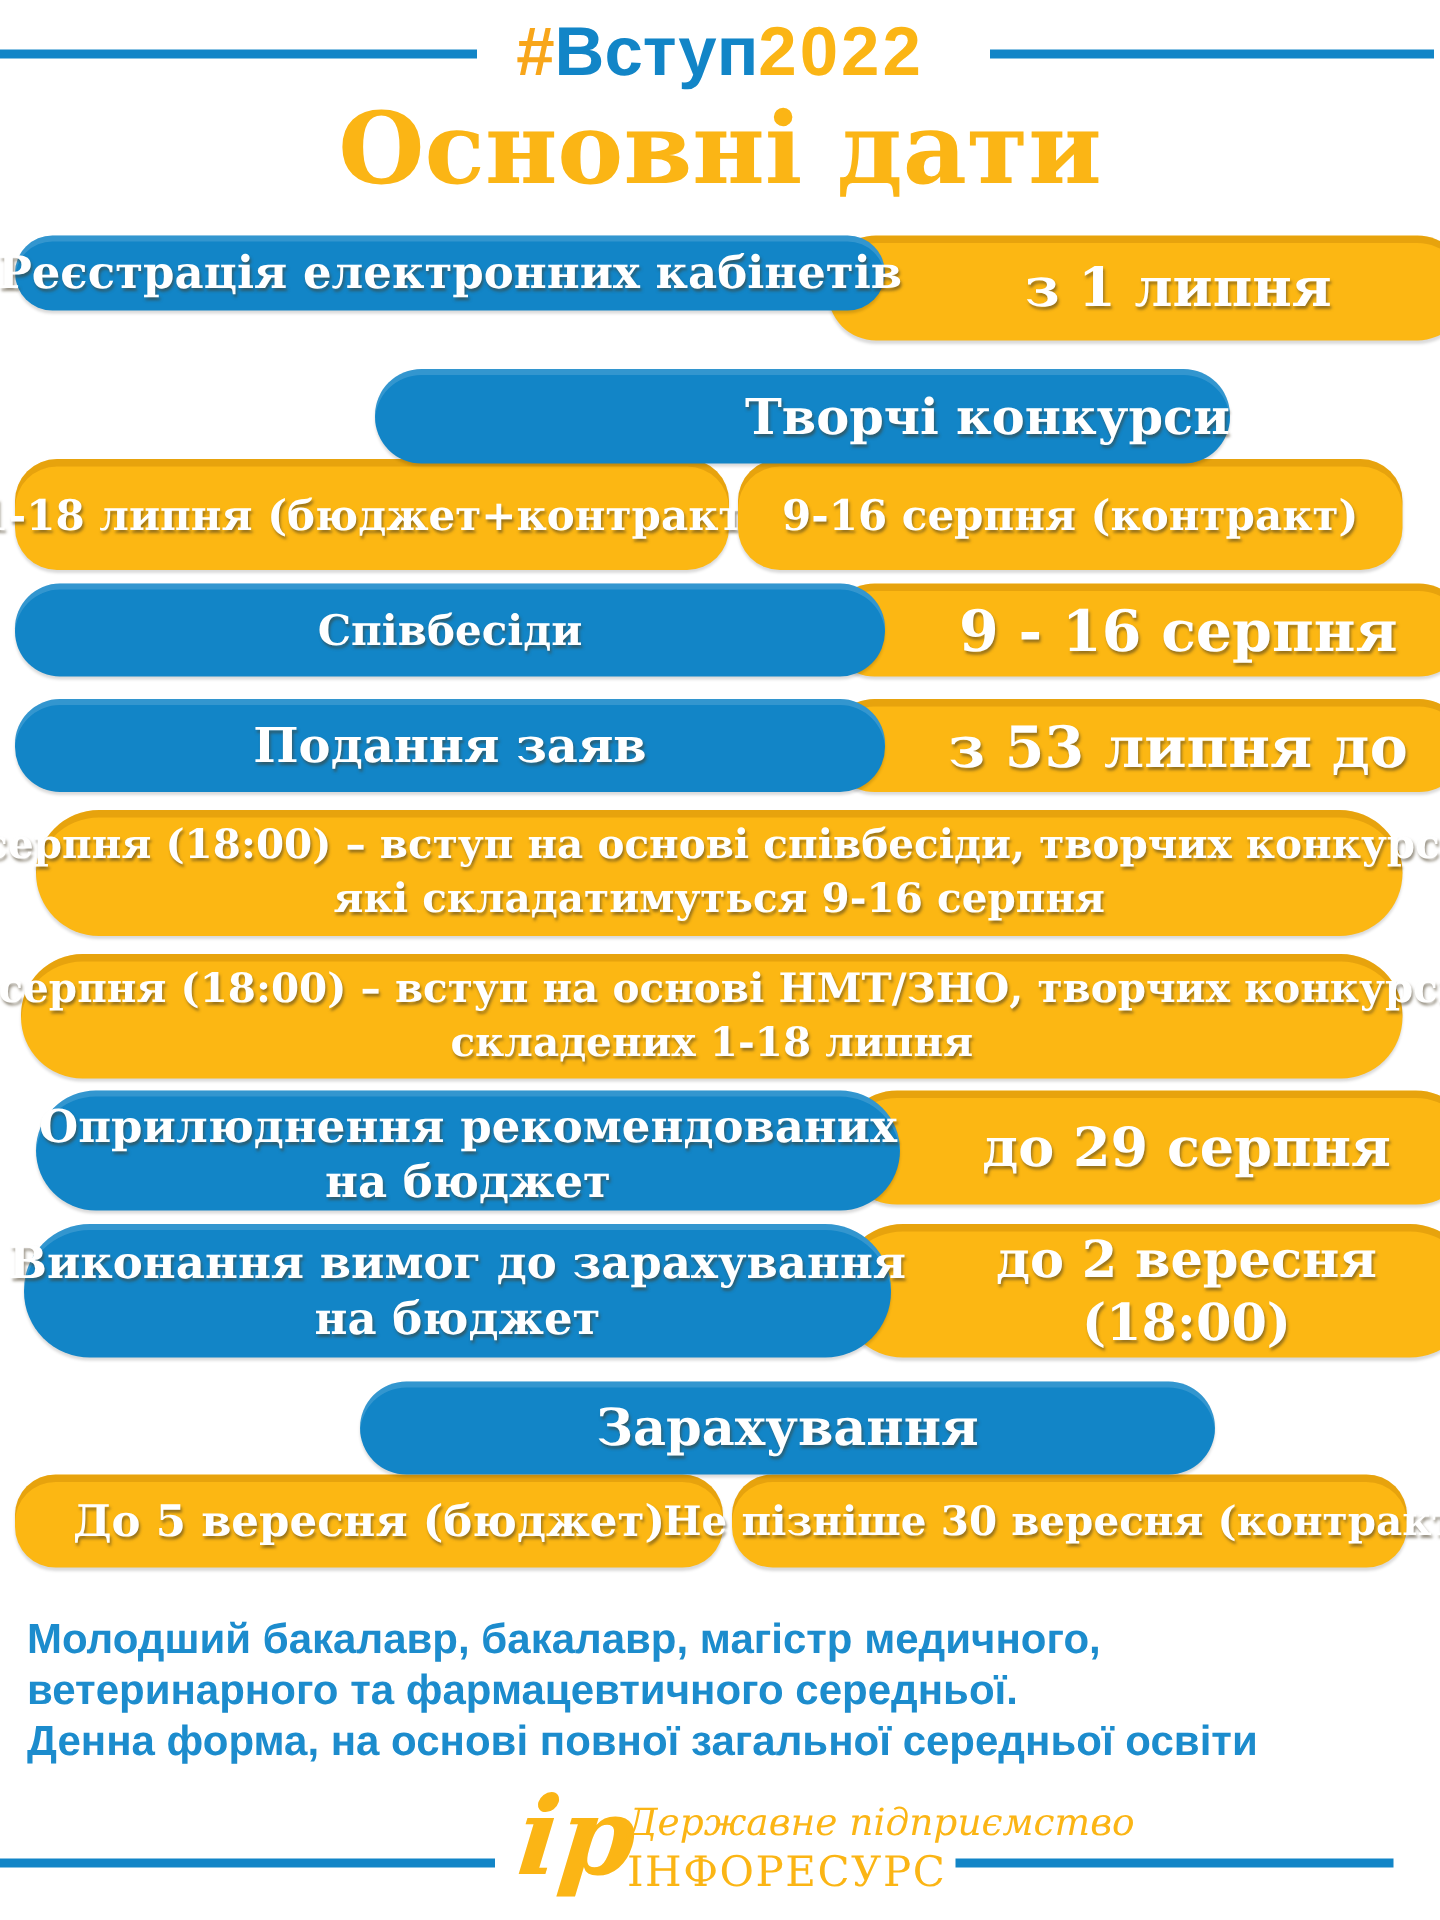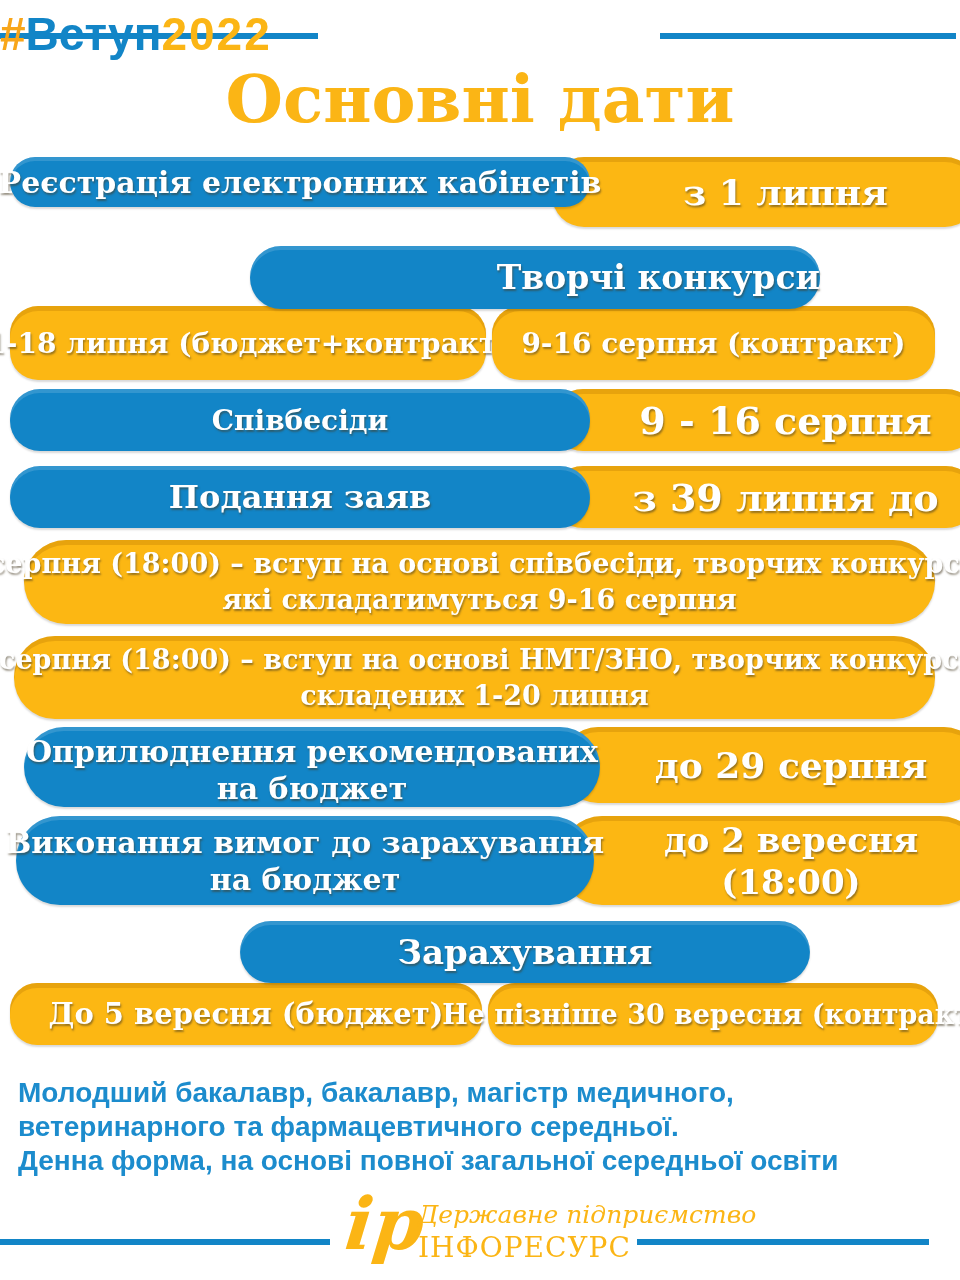--- a/index.html
+++ b/index.html
@@ -10,21 +10,21 @@
   }
   html,body{margin:0;padding:0;background:#fff;}
   .canvas{
     position:relative;width:960px;height:1280px;background:#fff;overflow:hidden;
     font-family:"DejaVu Serif",serif;
   }
   .hline{position:absolute;height:6px;background:var(--blue);}
   .hl-left{left:0;top:33px;width:318px;}
   .hl-right{left:660px;top:33px;width:296px;}
   .hashtag{
-    position:absolute;left:0;right:0;top:6px;text-align:left;
+    position:absolute;left:0;right:0;top:6px;text-align:center;
     font-family:"Liberation Sans",sans-serif;font-weight:bold;font-size:46px;line-height:56px;
   }
   .hashtag .hash{color:#f8a61a;}
   .hashtag .brand{color:var(--blue);}
   .hashtag .year{color:var(--title-yellow);letter-spacing:2px;}
   .main-title{
     position:absolute;left:0;right:0;top:56px;margin:0;text-align:center;
     font-family:"DejaVu Serif",serif;font-weight:bold;font-size:66px;line-height:86px;
     color:var(--title-yellow);
   }
@@ -122,34 +122,34 @@
     </div>
 
   <div class="pill yellow r3-date">
       <span>9 - 16 серпня</span>
     </div>
   <div class="pill blue r3-label">
       <span>Співбесіди</span>
     </div>
 
   <div class="pill yellow r4-date">
-      <span>з 39 липня до</span>
+      <span>з 53 липня до</span>
     </div>
   <div class="pill blue r4-label">
       <span>Подання заяв</span>
     </div>
 
   <div class="pill yellow stack b1">
     <div>8 серпня (18:00) – вступ на основі співбесіди, творчих конкурсів,</div>
     <div>які складатимуться 9-16 серпня</div>
   </div>
 
   <div class="pill yellow stack b2">
     <div>23 серпня (18:00) – вступ на основі НМТ/ЗНО, творчих конкурсів,</div>
-    <div>складених 1-20 липня</div>
+    <div>складених 1-18 липня</div>
   </div>
 
   <div class="pill yellow r5-date">
       <span>до 29 серпня</span>
     </div>
   <div class="pill blue stack r5-label">
     <div>Оприлюднення рекомендованих</div>
     <div>на бюджет</div>
   </div>
 

